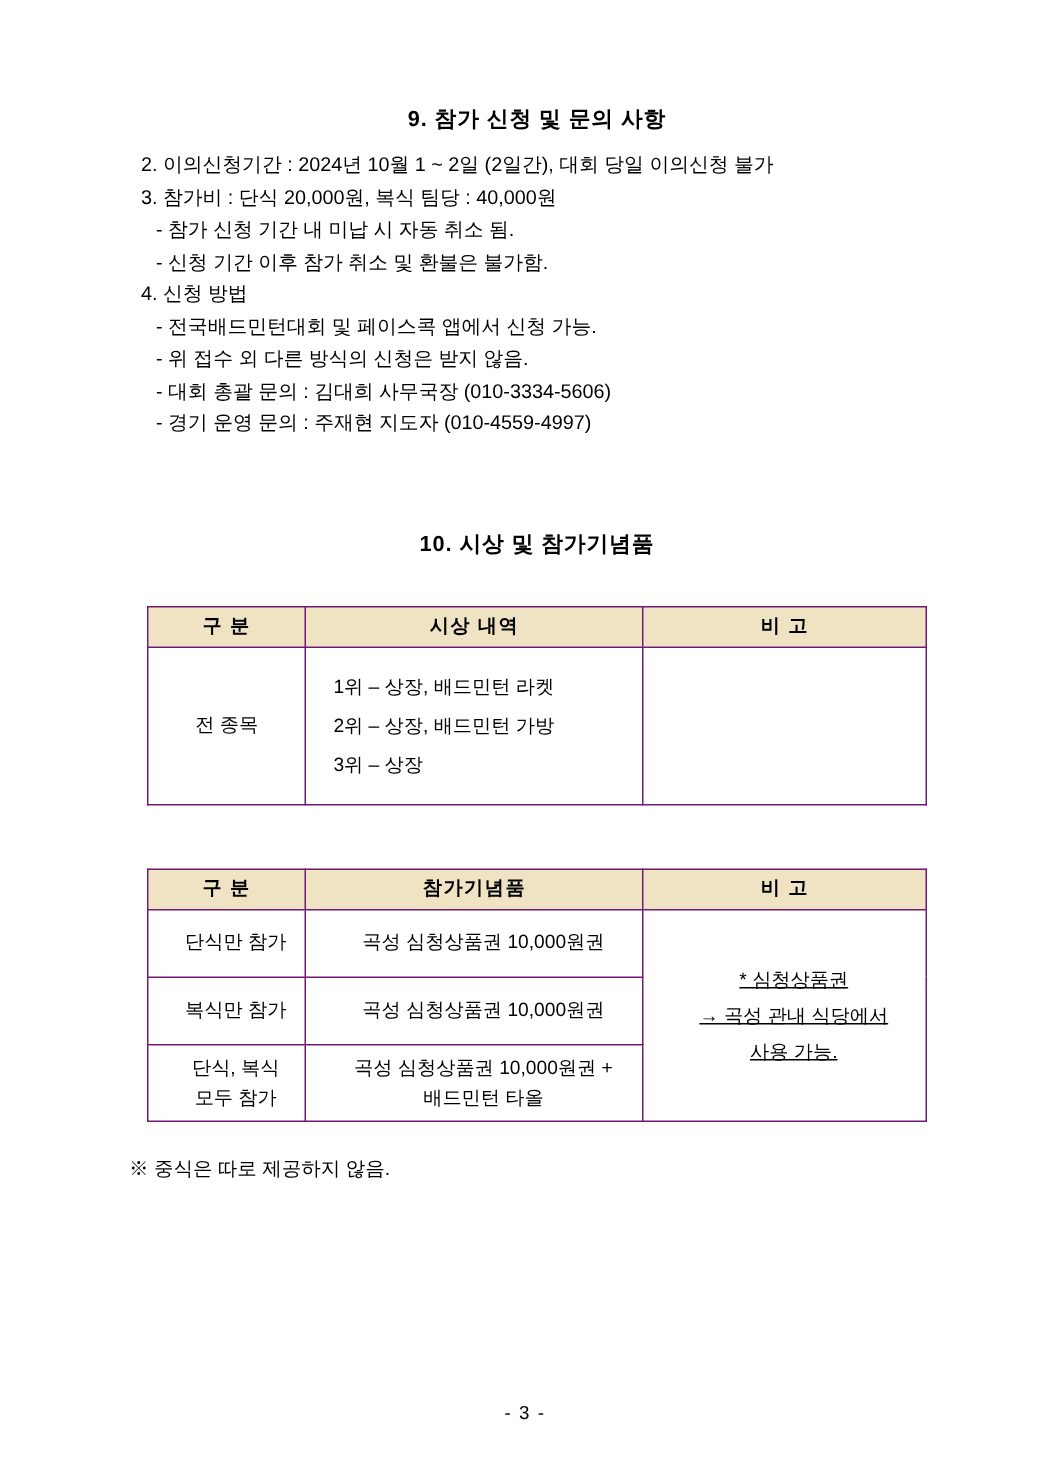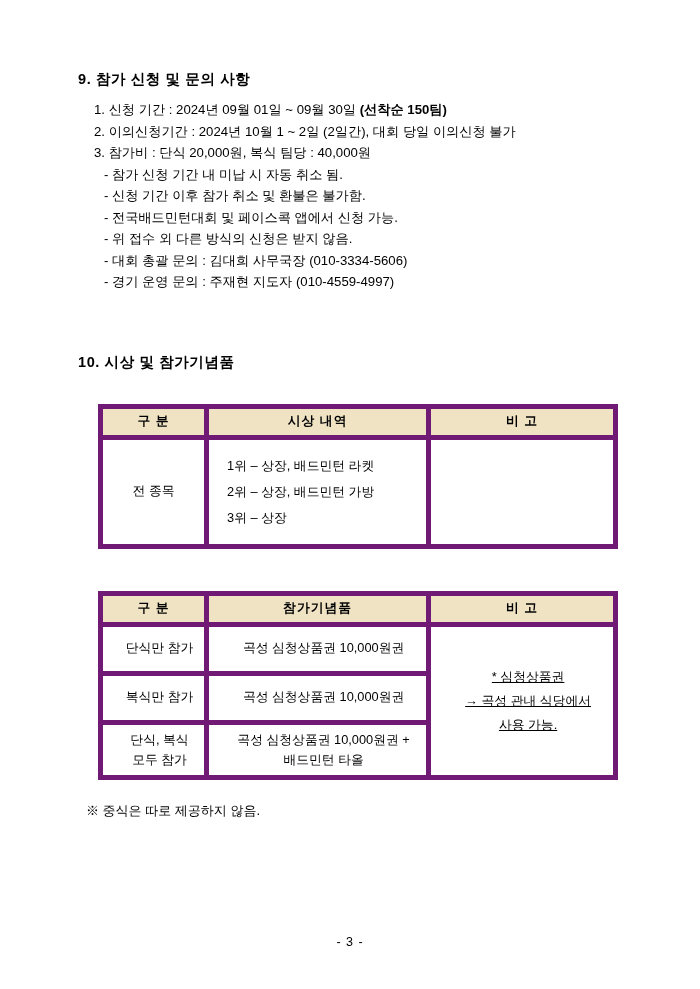--- a/index.html
+++ b/index.html
@@ -24,20 +24,21 @@
     padding: 70px 62px 40px 78px;
   }
 
   
   .section-heading {
     font-size: 14.5px;
     font-weight: bold;
     letter-spacing: 0.6px;
     margin: 0 0 10px 0;
     white-space: pre;
+    text-align: center;
   }
   #section-10-heading {
     margin-top: 60px;
     margin-bottom: 32px;
   }
 
   
   .list {
     margin: 0;
     padding: 0;
@@ -54,21 +55,21 @@
   .bold { font-weight: bold; }
 
   
   table {
     border-collapse: collapse;
     table-layout: fixed;
     margin: 0 auto;
     font-size: 12.8px;
   }
   table td, table th {
-    border: 5px solid #701a75;
+    border: 1px solid #701a75;
     padding: 0;
     text-align: center;
     vertical-align: middle;
     font-weight: normal;
   }
   thead th {
     background: #efe3c4;
     font-weight: bold;
     height: 26px;
     letter-spacing: 1px;
@@ -117,25 +118,25 @@
   }
 </style>
 </head>
 <body>
 
 <div class="page">
 
   <h2 class="section-heading">9. 참가 신청 및 문의 사항</h2>
 
   <ul class="list">
-    <li class="lvl1"><span>1. 신청 기간 : 2024년 09월 01일 ~ 09월 30일 </span><span class="bold">(선착순 150팀)</span></li>
     <li class="lvl1">2. 이의신청기간 : 2024년 10월 1 ~ 2일 (2일간), 대회 당일 이의신청 불가</li>
     <li class="lvl1">3. 참가비 : 단식 20,000원, 복식 팀당 : 40,000원</li>
     <li class="lvl2">- 참가 신청 기간 내 미납 시 자동 취소 됨.</li>
     <li class="lvl2">- 신청 기간 이후 참가 취소 및 환불은 불가함.</li>
+    <li class="lvl1">4. 신청 방법</li>
     <li class="lvl2">- 전국배드민턴대회 및 페이스콕 앱에서 신청 가능.</li>
     <li class="lvl2">- 위 접수 외 다른 방식의 신청은 받지 않음.</li>
     <li class="lvl2">- 대회 총괄 문의 : 김대희 사무국장 (010-3334-5606)</li>
     <li class="lvl2">- 경기 운영 문의 : 주재현 지도자 (010-4559-4997)</li>
   </ul>
 
   <h2 class="section-heading" id="section-10-heading">10. 시상 및 참가기념품</h2>
 
   <div class="tbl-wrap">
     <table id="awards-table">

